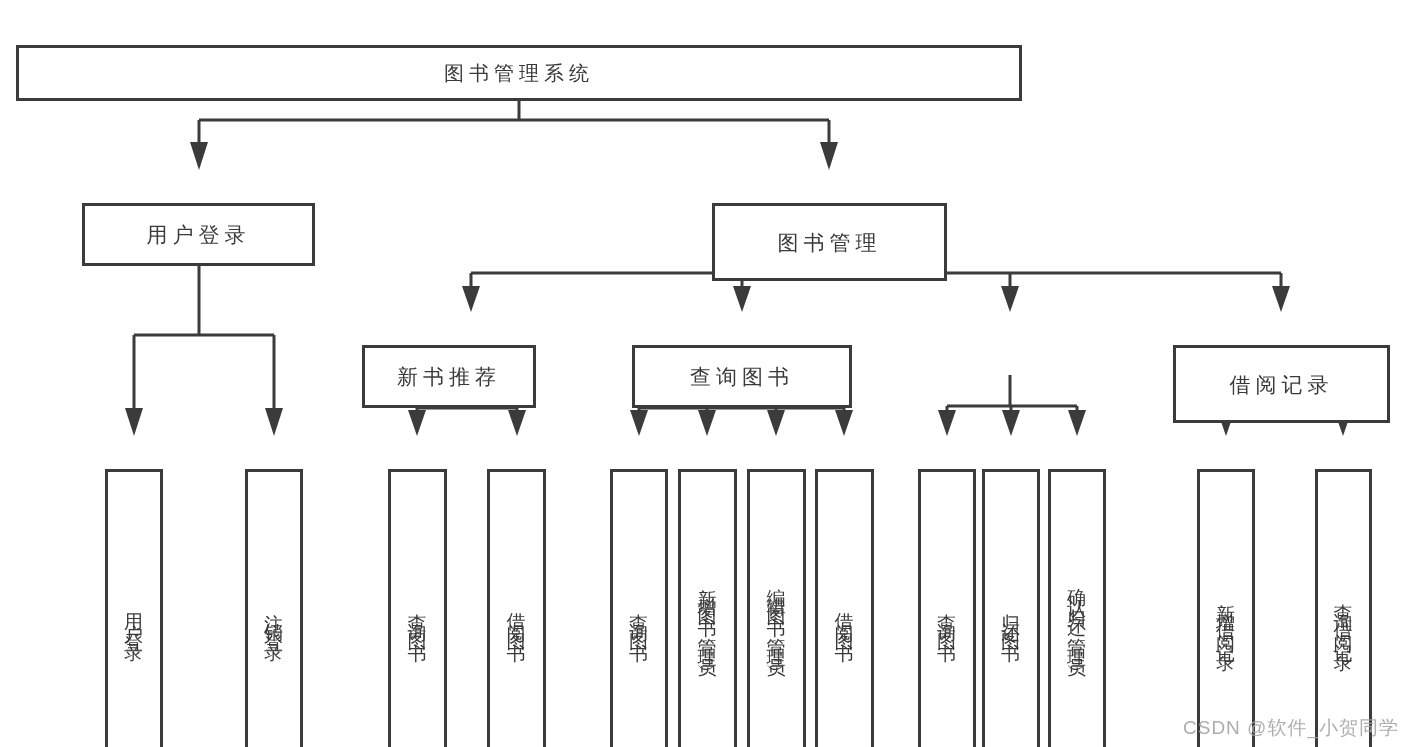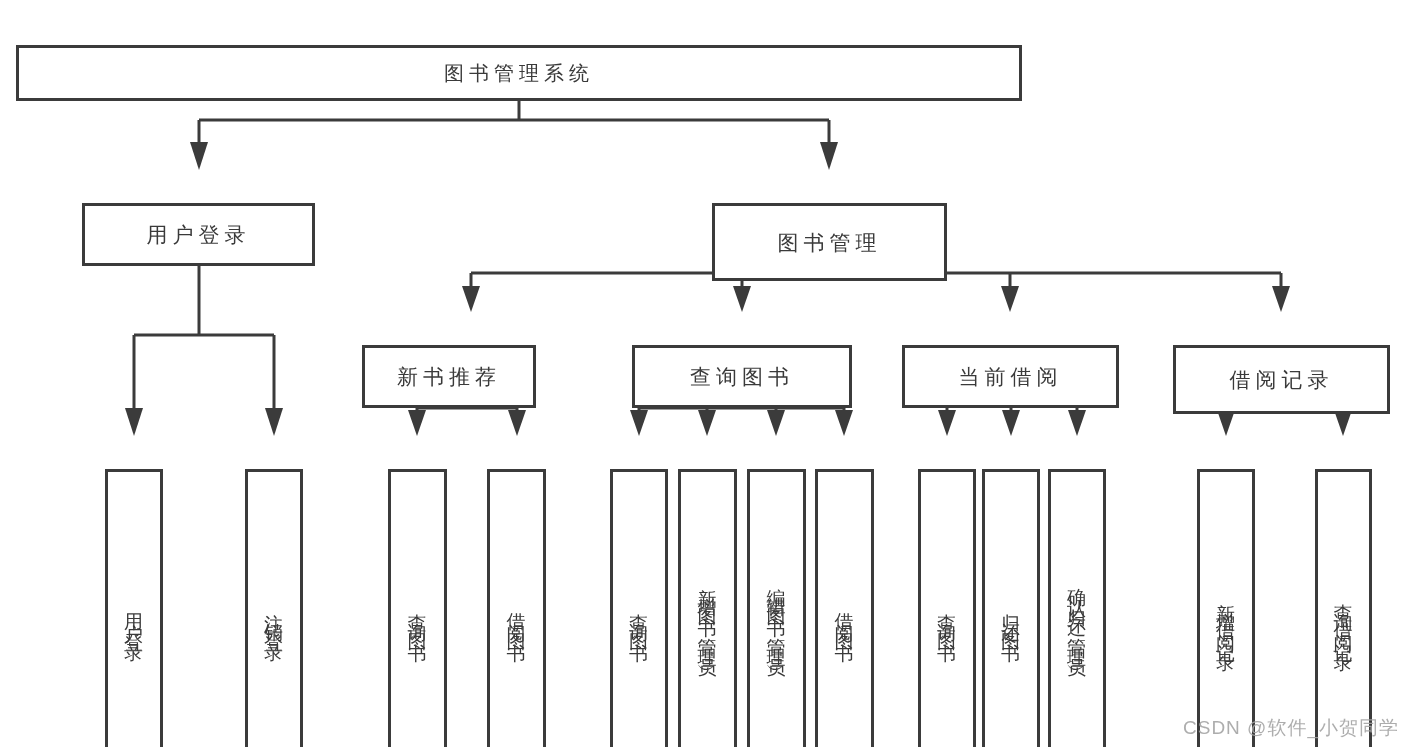--- a/index.html
+++ b/index.html
@@ -135,24 +135,21 @@
   <div class="box" style="left:712px;top:170px;width:235px;height:78px;">
     <span class="h-label">图书管理</span>
   </div>
 
   <div class="box" style="left:362px;top:312px;width:174px;height:63px;">
     <span class="h-label">新书推荐</span>
   </div>
   <div class="box" style="left:632px;top:312px;width:220px;height:63px;">
     <span class="h-label">查询图书</span>
   </div>
-  <div class="box" style="left:902px;top:312px;width:217px;height:63px;">
-    <span class="h-label">当前借阅</span>
-  </div>
-  <div class="box" style="left:1173px;top:312px;width:217px;height:69px;align-items:center;">
+  <div class="box" style="left:1173px;top:312px;width:217px;height:78px;align-items:center;">
     <span class="h-label">借阅记录</span>
   </div>
 
   <div class="box leaf" style="left:105px;top:436px;width:58px;height:298px;">
     <span>用户登录</span>
   </div>
   <div class="box leaf" style="left:245px;top:436px;width:58px;height:298px;">
     <span>注销登录</span>
   </div>
 

